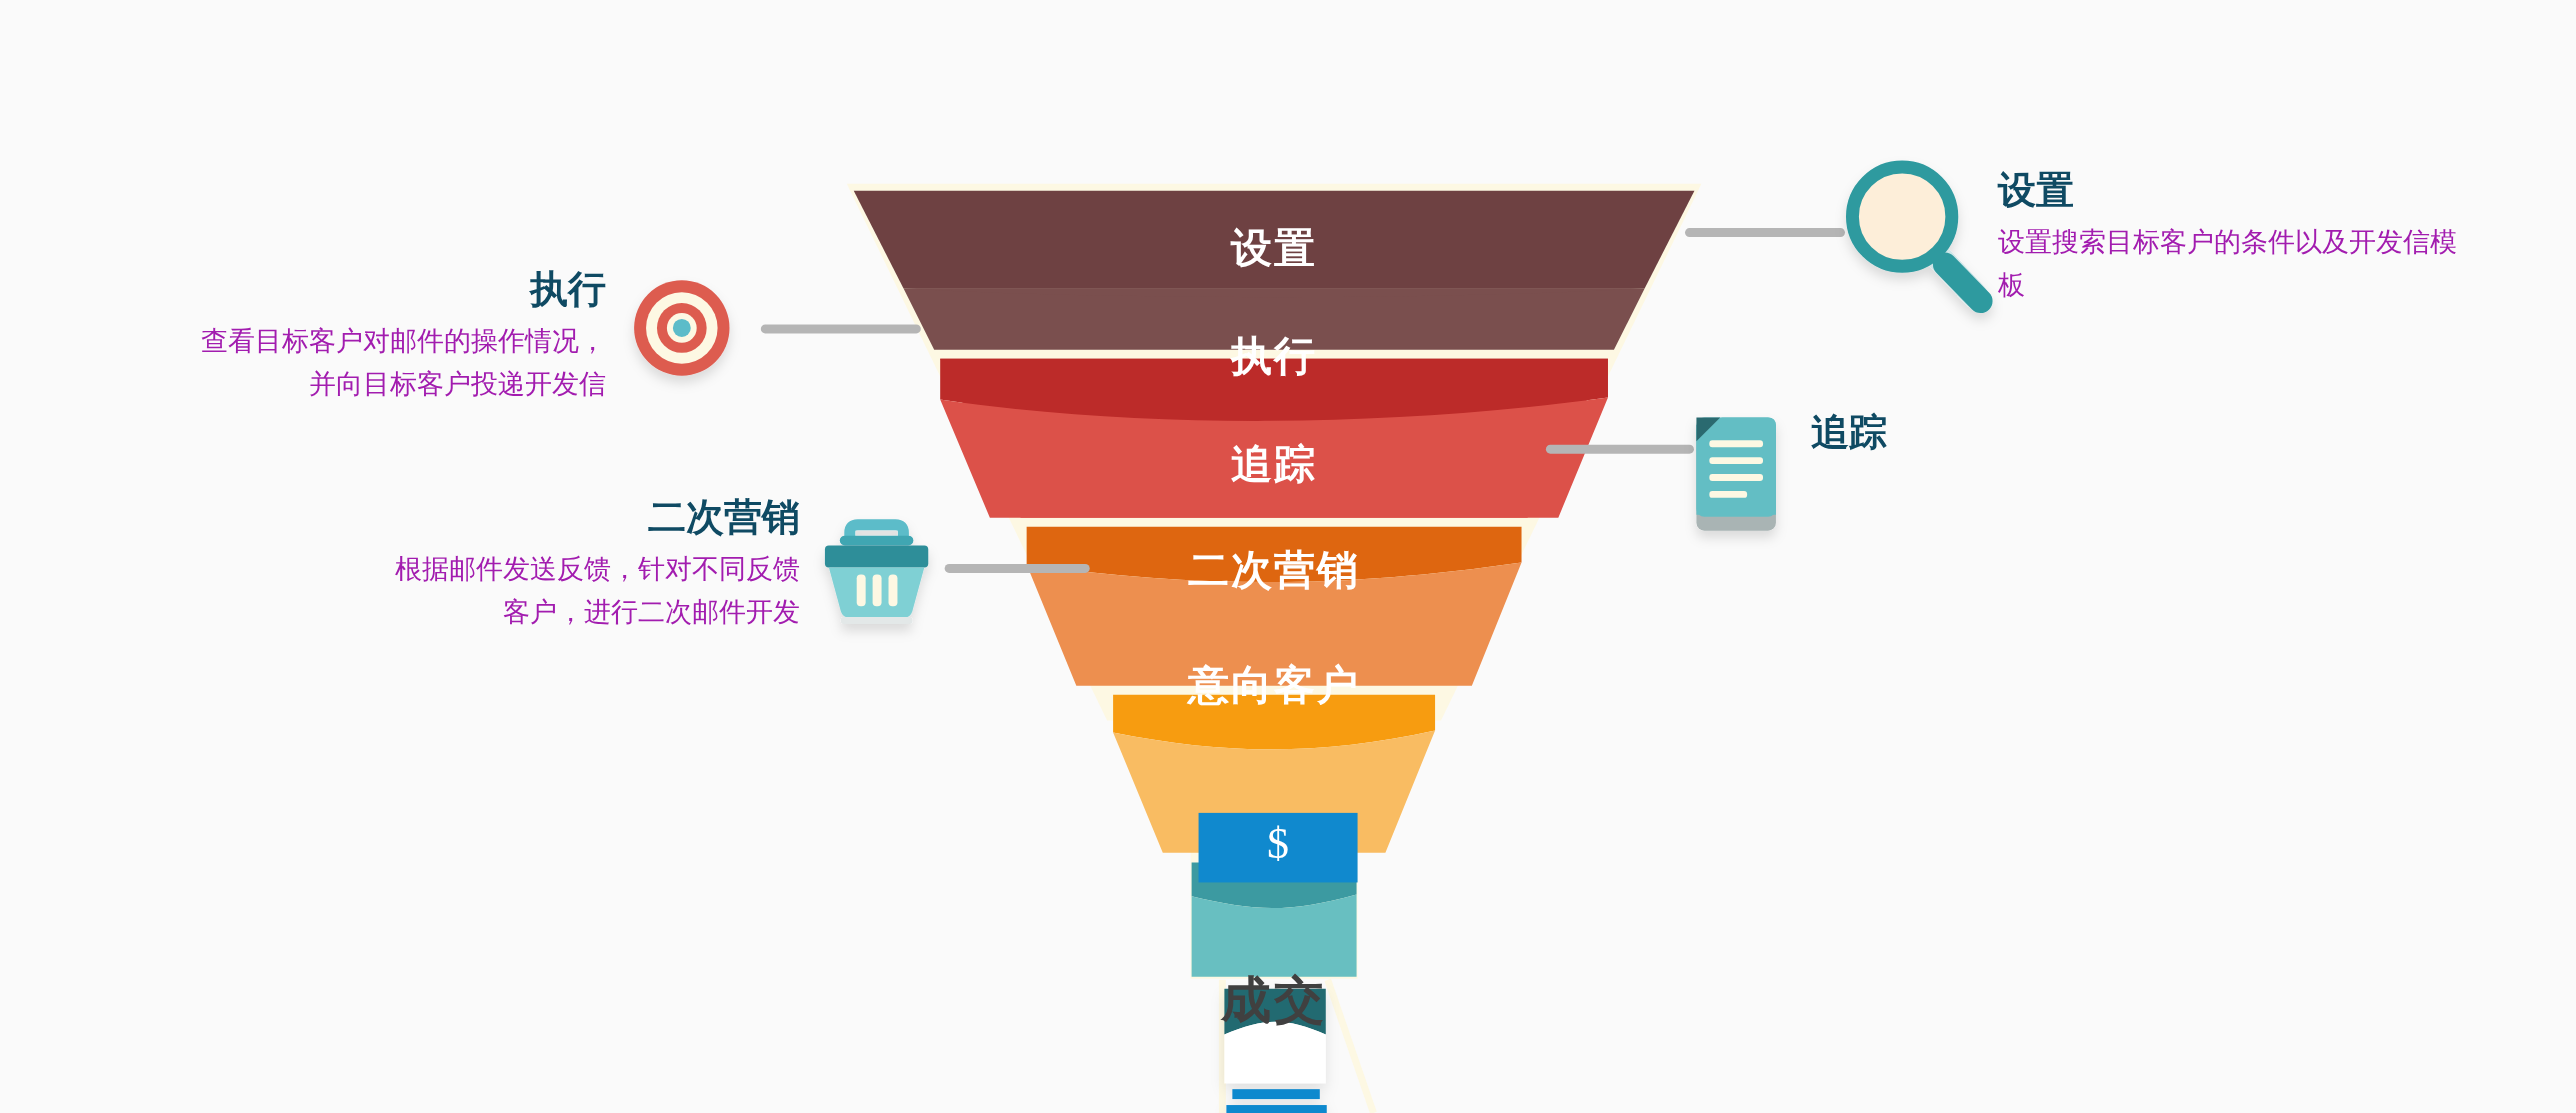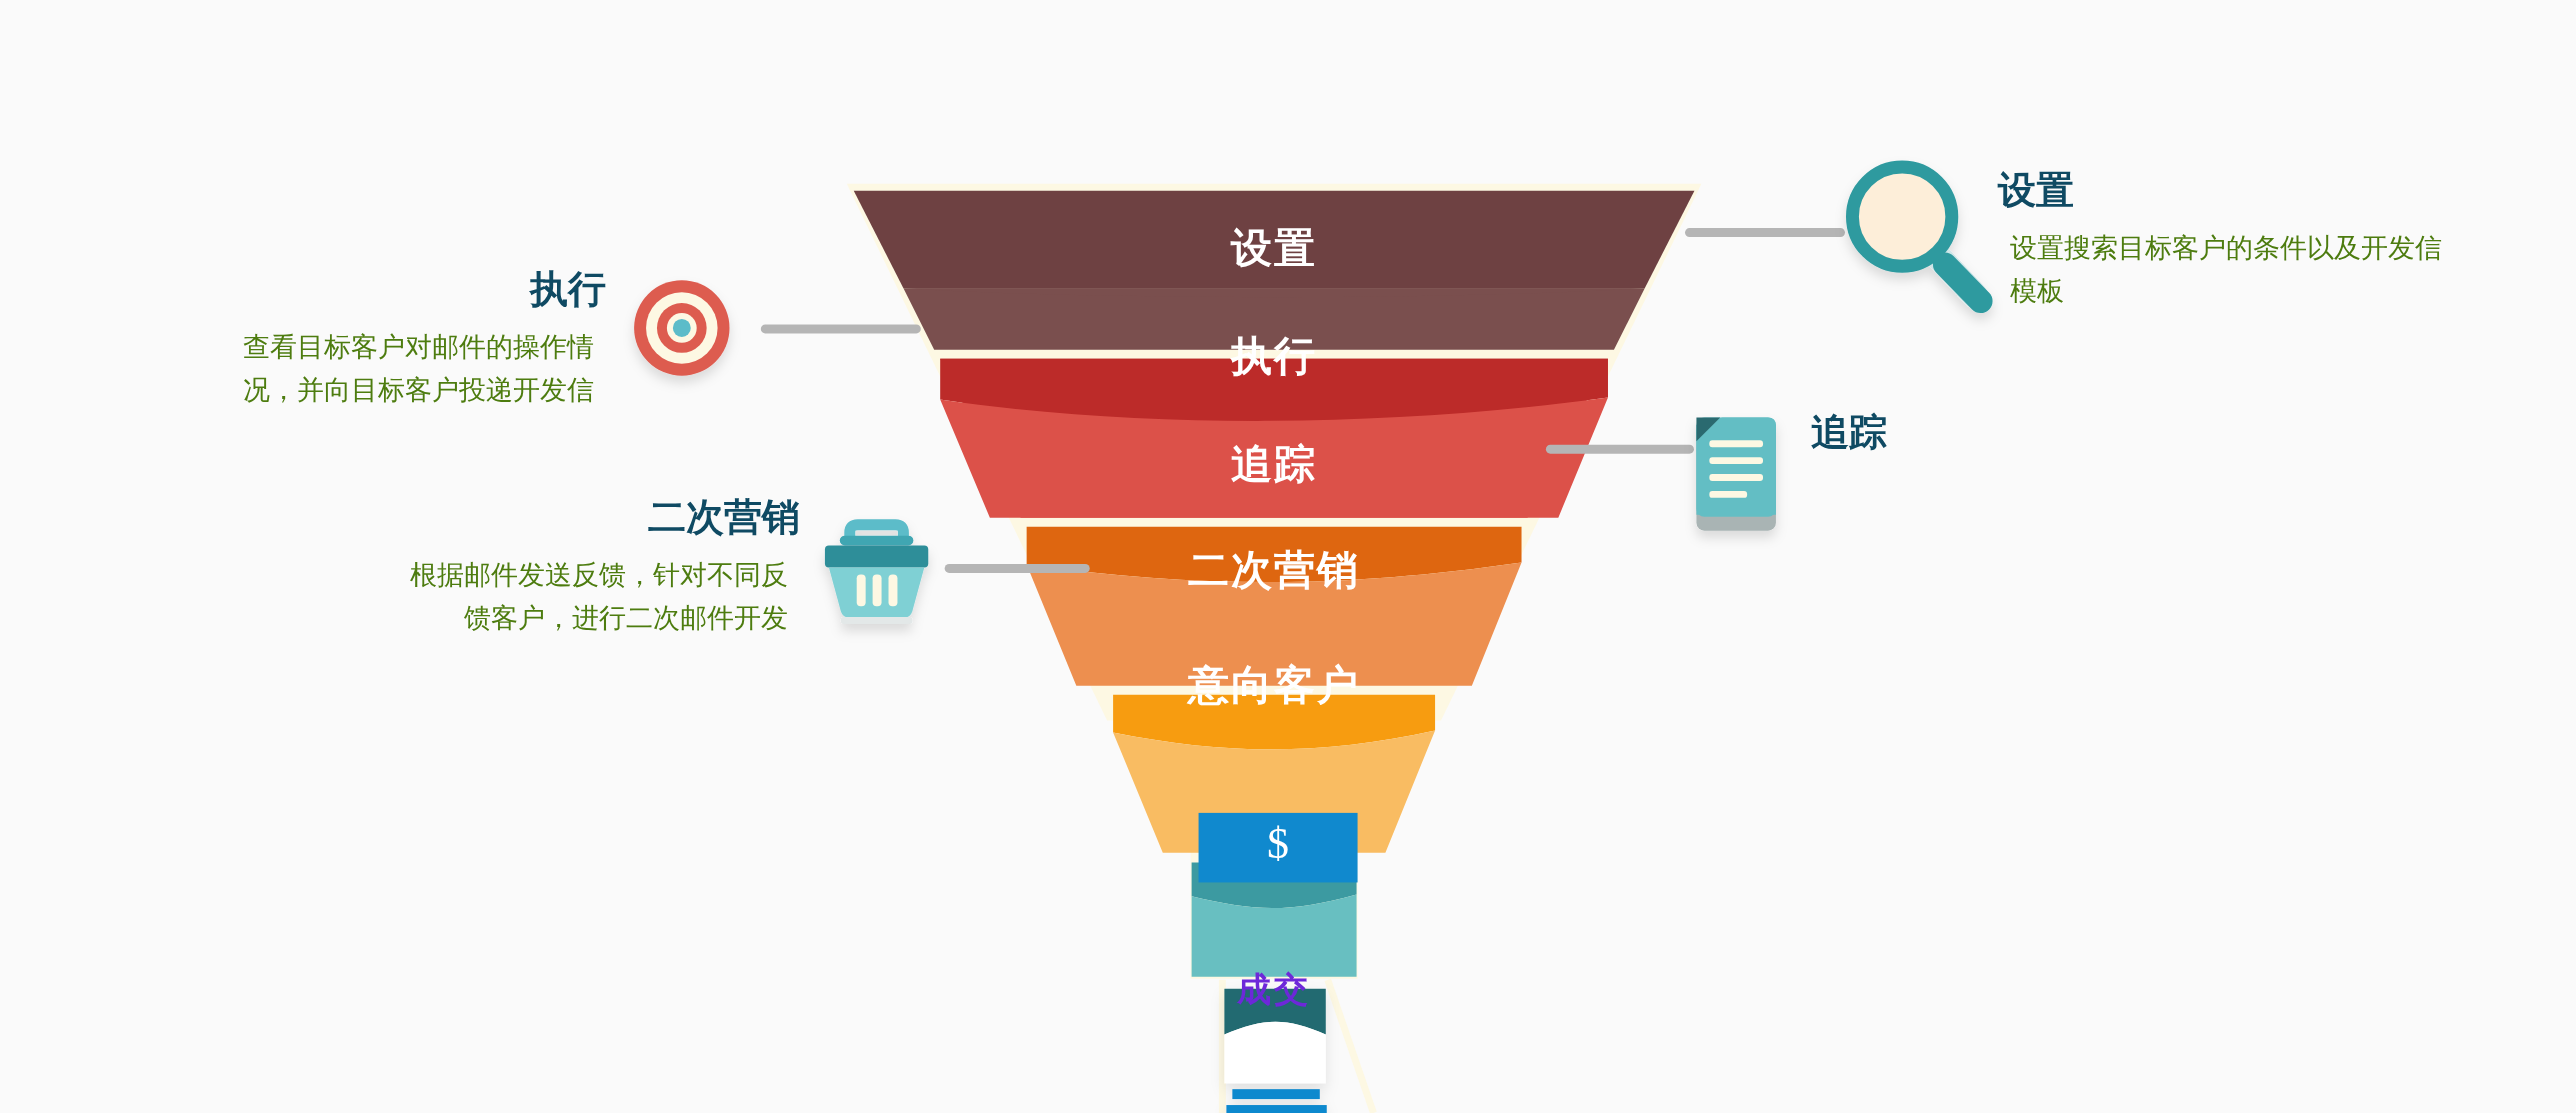--- a/index.html
+++ b/index.html
@@ -30,33 +30,33 @@
   .ann{position:absolute;}
   .ann-title{
     color:#0f4a63;
     font-weight:700;
     font-size:38px;
     line-height:1.25;
     margin:0 0 6px 0;
     white-space:nowrap;
   }
   .ann-body{
-    color:#4d7c0f;
+    color:#a21caf;
     font-size:27px;
     line-height:1.62;
-    margin:12px;
+    margin:0;
   }
   .ann-right .ann-title,.ann-right .ann-body{text-align:left;}
   .ann-left  .ann-title,.ann-left  .ann-body{text-align:right;}
 
   .deal-label{
     position:absolute;
-    color:#6d28d9;
+    color:#404040;
     font-weight:700;
-    font-size:34px;
+    font-size:50px;
     letter-spacing:3px;
     white-space:nowrap;
     transform:translateX(-50%);
   }
 
   .icon{position:absolute;}
 </style>
 </head>
 <body>
 

